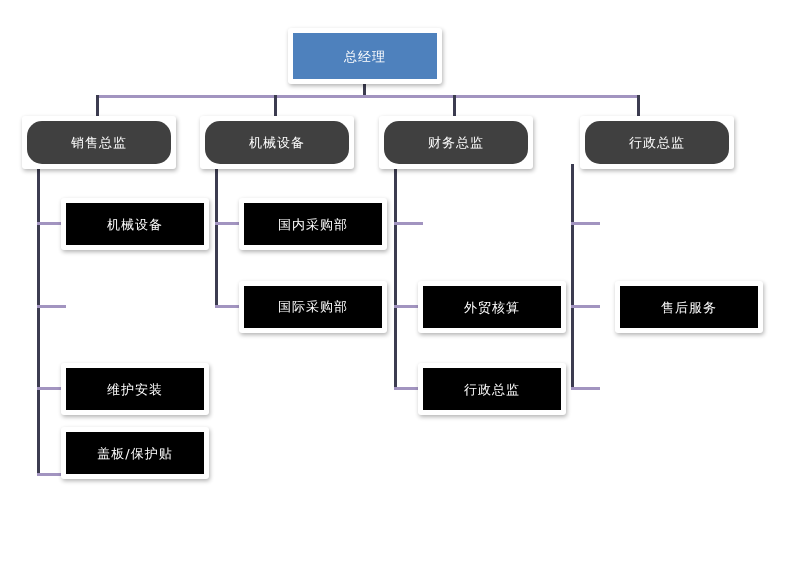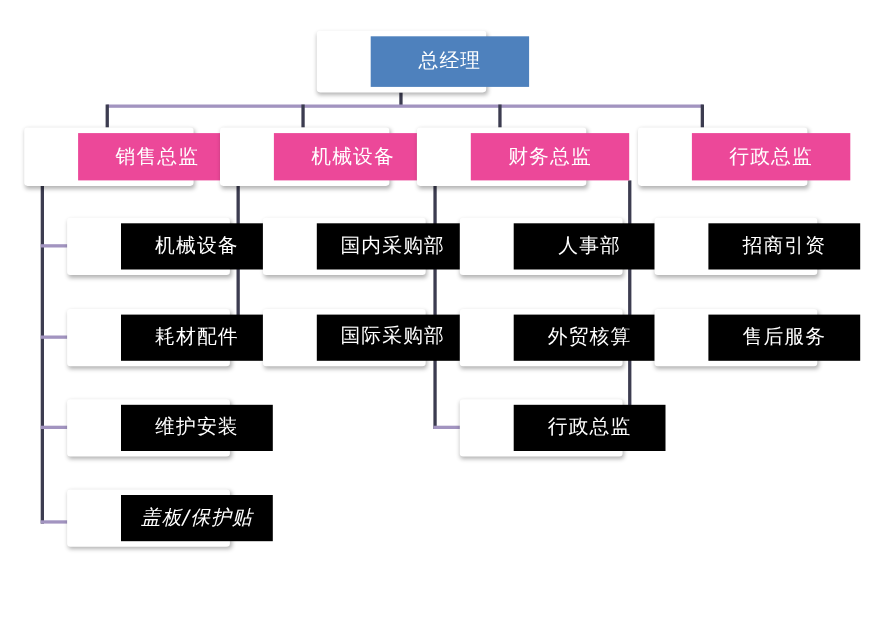--- a/index.html
+++ b/index.html
@@ -47,28 +47,27 @@
     border-radius: 3px;
     box-shadow: 1px 2px 4px rgba(0,0,0,0.30);
   }
   .node-inner {
     width: 100%;
     height: 100%;
     display: flex;
     align-items: center;
     justify-content: center;
     color: #ffffff;
-    font-size: 18px;
+    font-size: 13px;
     letter-spacing: 1px;
     line-height: 1;
     white-space: nowrap;
-    margin-left: 44px;
   }
   .node-root  .node-inner { background: #4e81bd; }
-  .node-dir   .node-inner { background: #ec4899; }
+  .node-dir   .node-inner { background: #404040; border-radius: 15px; }
   .node-leaf  .node-inner { background: #000000; }
 </style>
 </head>
 <body>
 
 <div id="chart-canvas">
 
   <div class="node node-root" style="left:288px; top:28px; width:154px; height:56px;">
     <div class="node-inner">总经理</div>
   </div>
@@ -86,31 +85,28 @@
     <div class="node-inner">销售总监</div>
   </div>
   <div class="conn conn-trunk" style="left:37px; top:164px; width:3px; height:312px;"></div>
 
   <div class="conn conn-stub" style="left:37px; top:222px; width:29px; height:3px;"></div>
   <div class="node node-leaf" style="left:61px; top:198px; width:148px; height:52px;">
     <div class="node-inner">机械设备</div>
   </div>
 
   <div class="conn conn-stub" style="left:37px; top:305px; width:29px; height:3px;"></div>
-  <div class="node node-leaf" style="left:61px; top:281px; width:148px; height:52px;">
-    <div class="node-inner">耗材配件</div>
-  </div>
 
   <div class="conn conn-stub" style="left:37px; top:387px; width:29px; height:3px;"></div>
   <div class="node node-leaf" style="left:61px; top:363px; width:148px; height:52px;">
     <div class="node-inner">维护安装</div>
   </div>
 
   <div class="conn conn-stub" style="left:37px; top:473px; width:29px; height:3px;"></div>
-  <div class="node node-leaf" style="left:61px; top:445px; width:148px; height:52px;font-style:italic;">
+  <div class="node node-leaf" style="left:61px; top:427px; width:148px; height:52px;">
     <div class="node-inner">盖板/保护贴</div>
   </div>
 
   <div class="node node-dir" style="left:200px; top:116px; width:154px; height:53px;">
     <div class="node-inner">机械设备</div>
   </div>
   <div class="conn conn-trunk" style="left:215px; top:164px; width:3px; height:144px;"></div>
 
   <div class="conn conn-stub" style="left:215px; top:222px; width:29px; height:3px;"></div>
   <div class="node node-leaf" style="left:239px; top:198px; width:148px; height:52px;">
@@ -121,44 +117,38 @@
   <div class="node node-leaf" style="left:239px; top:281px; width:148px; height:52px;font-family:Liberation Mono, monospace;">
     <div class="node-inner">国际采购部</div>
   </div>
 
   <div class="node node-dir" style="left:379px; top:116px; width:154px; height:53px;">
     <div class="node-inner">财务总监</div>
   </div>
   <div class="conn conn-trunk" style="left:394px; top:164px; width:3px; height:226px;"></div>
 
   <div class="conn conn-stub" style="left:394px; top:222px; width:29px; height:3px;"></div>
-  <div class="node node-leaf" style="left:418px; top:198px; width:148px; height:52px;">
-    <div class="node-inner">人事部</div>
-  </div>
 
   <div class="conn conn-stub" style="left:394px; top:305px; width:29px; height:3px;"></div>
   <div class="node node-leaf" style="left:418px; top:281px; width:148px; height:52px;">
     <div class="node-inner">外贸核算</div>
   </div>
 
   <div class="conn conn-stub" style="left:394px; top:387px; width:29px; height:3px;"></div>
   <div class="node node-leaf" style="left:418px; top:363px; width:148px; height:52px;">
     <div class="node-inner">行政总监</div>
   </div>
 
   <div class="node node-dir" style="left:580px; top:116px; width:154px; height:53px;">
     <div class="node-inner">行政总监</div>
   </div>
   <div class="conn conn-trunk" style="left:571px; top:164px; width:3px; height:226px;"></div>
 
   <div class="conn conn-stub" style="left:571px; top:222px; width:29px; height:3px;"></div>
-  <div class="node node-leaf" style="left:595px; top:198px; width:148px; height:52px;">
-    <div class="node-inner">招商引资</div>
-  </div>
 
   <div class="conn conn-stub" style="left:571px; top:305px; width:29px; height:3px;"></div>
-  <div class="node node-leaf" style="left:595px; top:281px; width:148px; height:52px;">
+  <div class="node node-leaf" style="left:615px; top:281px; width:148px; height:52px;">
     <div class="node-inner">售后服务</div>
   </div>
 
   <div class="conn conn-stub" style="left:571px; top:387px; width:29px; height:3px;"></div>
 
 </div>
 
 </body></html>

